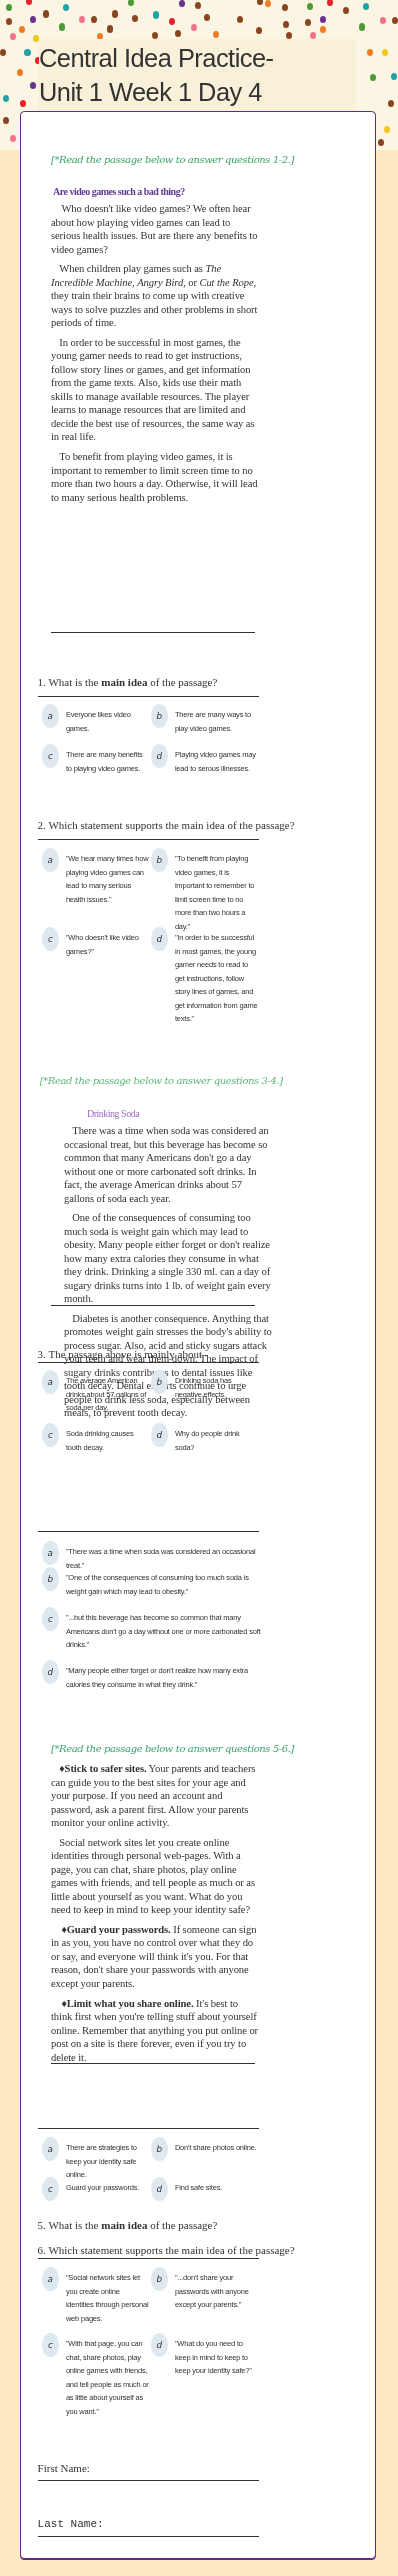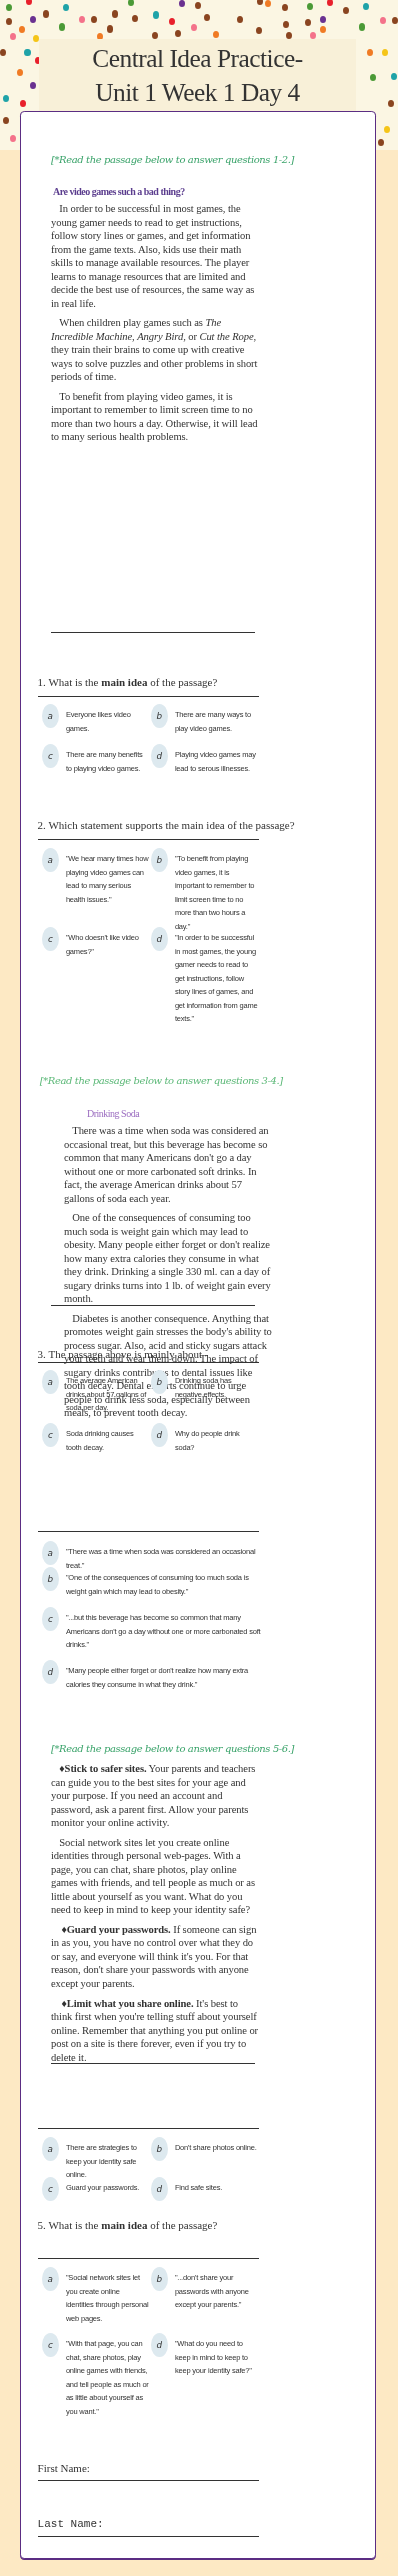--- a/index.html
+++ b/index.html
@@ -12,22 +12,22 @@
     height: 2576px;
     overflow: hidden;
   }
   .confetti-band {
     position: absolute; left: 0; top: 0; width: 399px; height: 150px;
     background: #fbf6e3; overflow: hidden;
   }
   .dot { position: absolute; width: 6.2px; height: 7.3px; border-radius: 50%; }
   .title-box {
     position: absolute; left: 39px; top: 39px; width: 317px; height: 72px;
-    background: #f8f0d8; text-align: center;
-    font-family: Liberation Serif, serif; font-size: 25.4px; line-height: 34px;
+    background: #f8f0d8; 
+    font-family: Liberation Sans, sans-serif; font-size: 25.4px; line-height: 34px;
     color: #333; letter-spacing: -0.5px; padding-top: 2.1px;
   }
   .card {
     position: absolute; left: 20px; top: 111px; width: 356px; height: 2448px;
     background: #fff; border: 1px solid #5b2d83; border-radius: 4.2px;
     box-shadow: 0 1px 0 #5b2d83;
   }
   .abs { position: absolute; }
   .instr {
     color: #3aa36a; font-style: italic; font-family: "DejaVu Serif", serif;
@@ -138,22 +138,23 @@
 <div class="title-box">
   <div>Central Idea Practice-</div>
   <div>Unit 1 Week 1 Day 4</div>
 </div>
 
 <div class="card">
 
   <div class="abs instr" style="left:30px;top:42px;">[*Read the passage below to answer questions 1-2.]</div>
   <div class="abs heading" style="left:32px;top:74px;">Are video games such a bad thing?</div>
   <div class="abs passage" style="left:30px;top:90px;">
+    <p><span class="ind2"></span><span>Who doesn't like video games?  We often hear about how playing video games can lead to serious health issues.  But are there any benefits to video games?</span></p>
+    <p><span class="ind"></span><span>When children play games such as </span><i>The Incredible Machine</i><span>, </span><i>Angry Bird</i><span>, or </span><i>Cut the Rope</i><span>, they train their brains to come up with creative ways to solve puzzles and other problems in short periods of time.</span></p>
     <p><span class="ind"></span><span>In order to be successful in most games, the young gamer needs to read to get instructions, follow story lines or games, and get information from the game texts.  Also, kids use their math skills to manage available resources.  The player learns to manage resources that are limited and decide the best use of resources, the same way as in real life.</span></p>
-    <p><span class="ind"></span><span>When children play games such as </span><i>The Incredible Machine</i><span>, </span><i>Angry Bird</i><span>, or </span><i>Cut the Rope</i><span>, they train their brains to come up with creative ways to solve puzzles and other problems in short periods of time.</span></p>
     <p><span class="ind"></span><span>To benefit from playing video games, it is important to remember to limit screen time to no more than two hours a day.  Otherwise, it will lead to many serious health problems.</span></p>
   </div>
   <div class="rule" style="left:30px;top:520px;width:204px;"></div>
 
   <div class="abs qtext" style="left:16.6px;top:563px;">
     <span>1.</span> <span>What is the </span><b>main idea</b><span> of the passage?</span>
   </div>
   <div class="rule" style="left:16.6px;top:584px;width:221px;"></div>
   <div class="opt narrow" style="left:21px;top:592px;">
     <span class="circle">a</span>
@@ -264,20 +265,23 @@
   </div>
   <div class="opt narrow" style="left:21px;top:2065px;">
     <span class="circle">c</span>
     <span class="otext">Guard your passwords.</span>
   </div>
   <div class="opt narrow" style="left:130px;top:2065px;">
     <span class="circle">d</span>
     <span class="otext">Find safe sites.</span>
   </div>
 
+  <div class="abs qtext" style="left:16.6px;top:2131px;">
+    <span>6.</span> <span>Which statement supports the main idea of the passage?</span>
+  </div>
   <div class="rule" style="left:16.6px;top:2146px;width:221px;"></div>
   <div class="opt narrow" style="left:21px;top:2155px;">
     <span class="circle">a</span>
     <span class="otext">"Social network sites let you create online identities through personal web pages.</span>
   </div>
   <div class="opt narrow" style="left:130px;top:2155px;">
     <span class="circle">b</span>
     <span class="otext">"...don't share your passwords with anyone except your parents."</span>
   </div>
   <div class="opt narrow" style="left:21px;top:2221px;">

